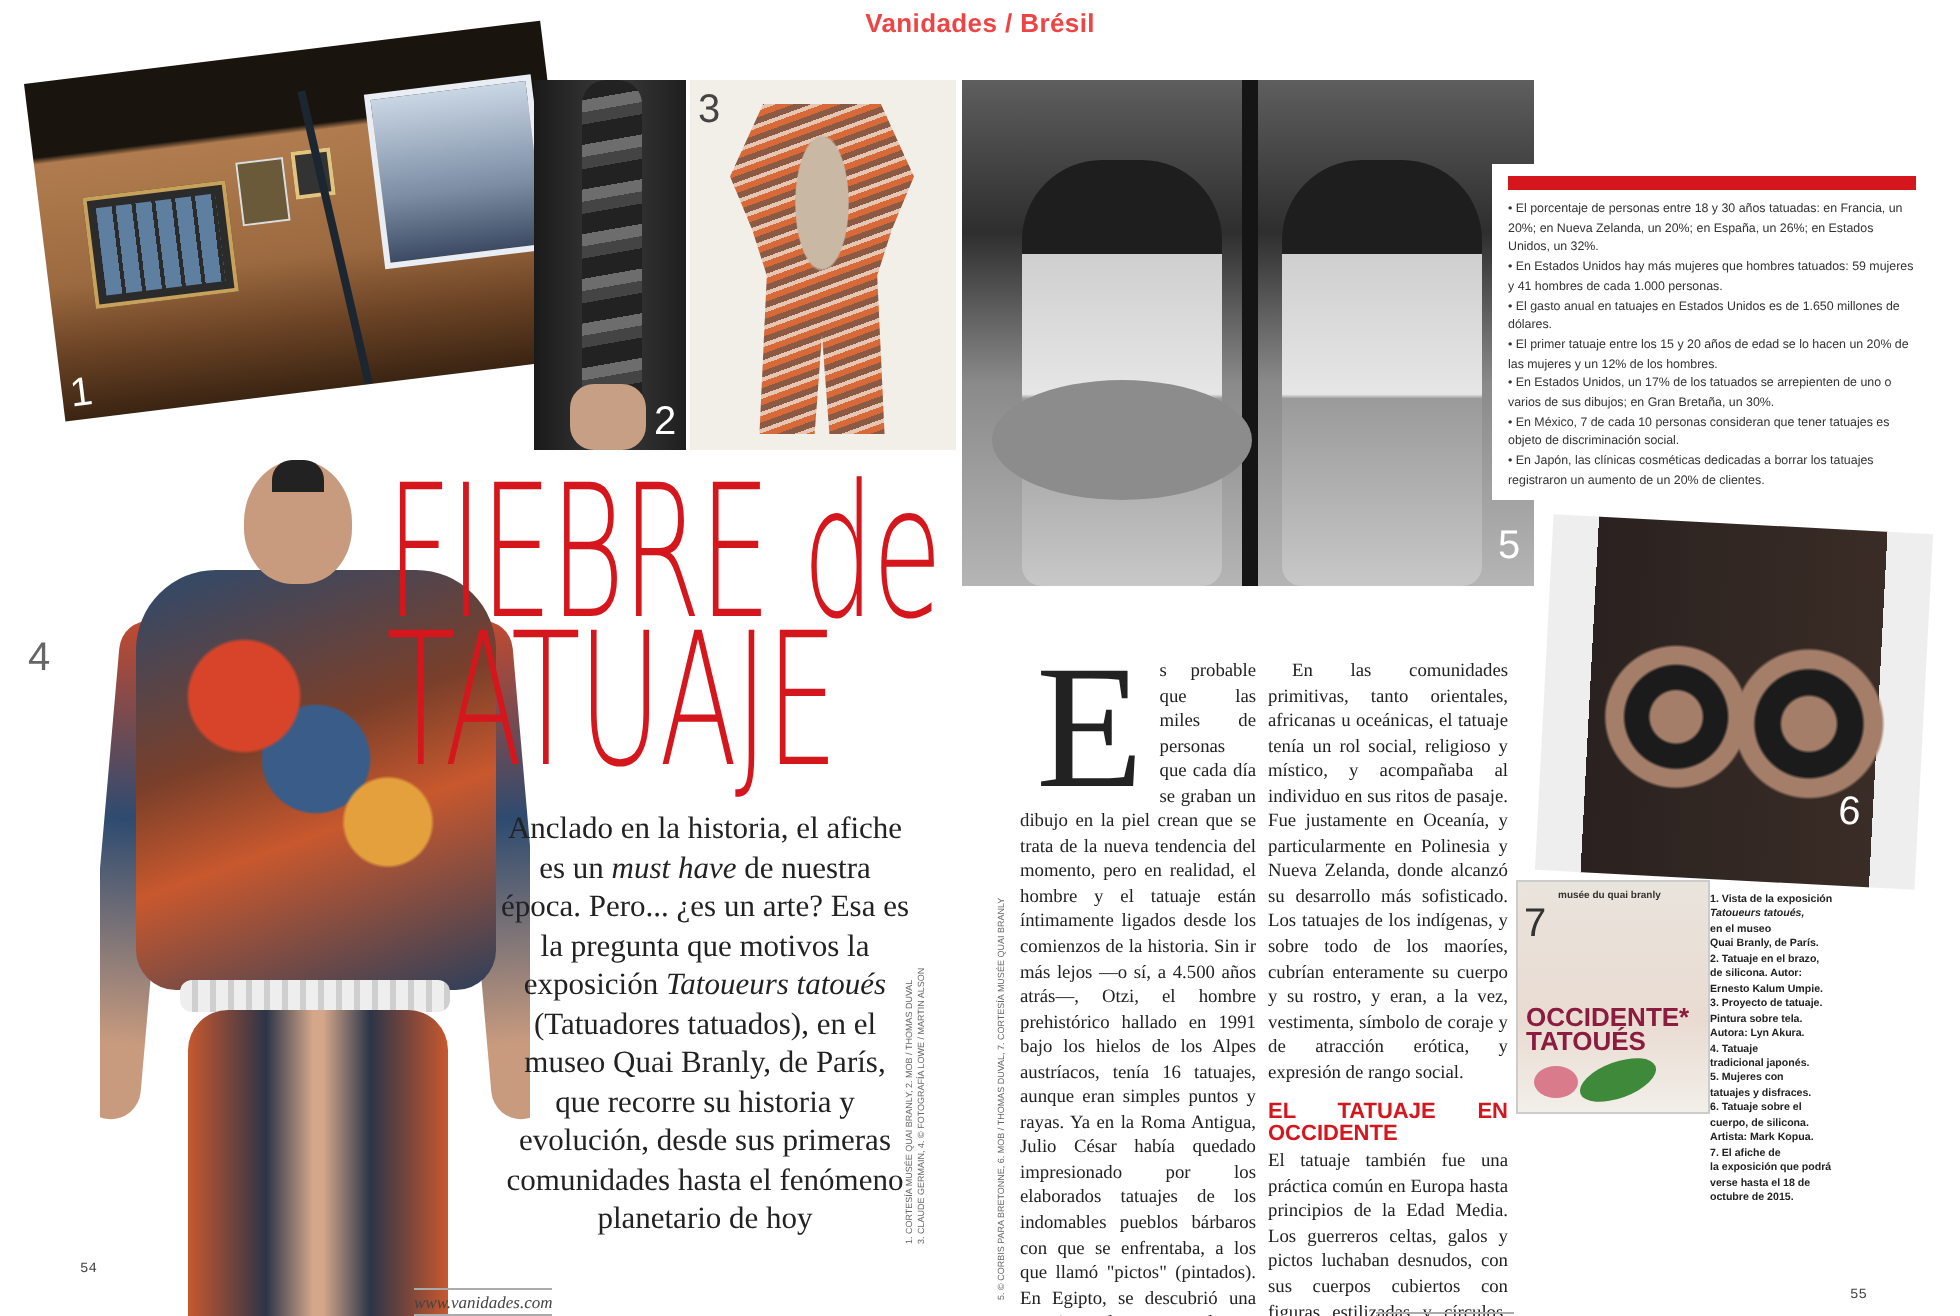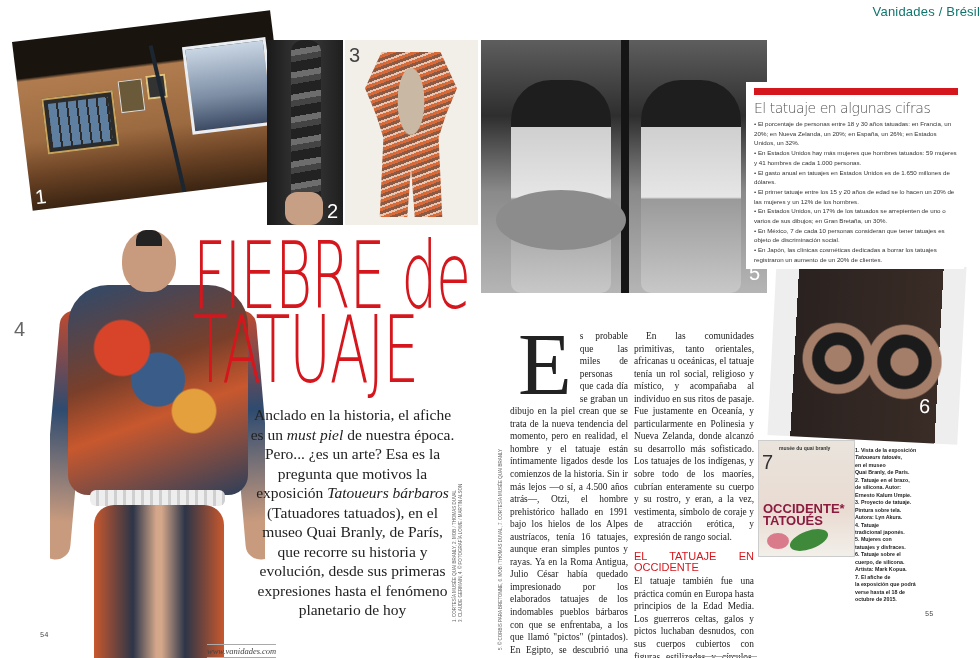--- a/index.html
+++ b/index.html
@@ -1,18 +1,18 @@
 <!DOCTYPE html>
 <html><head>
 <meta charset="utf-8">
 <style>
   html,body{margin:0;padding:0;}
   body{width:980px;height:658px;background:#fff;position:relative;overflow:hidden;font-family:"Liberation Serif",serif;color:#222;}
   .abs{position:absolute;}
-  .section-header{left:0;top:4px;width:980px;text-align:right;font-family:"Liberation Sans",sans-serif;font-weight:normal;font-size:13px;color:#0f766e;letter-spacing:0.2px;}
+  .section-header{left:0;top:4px;width:980px;text-align:center;font-family:"Liberation Sans",sans-serif;font-weight:bold;font-size:13px;color:#ef4444;letter-spacing:0.2px;}
   .photo{position:absolute;overflow:hidden;}
   .photo-num{position:absolute;font-family:"Liberation Sans",sans-serif;font-weight:100;font-size:20px;color:#fff;}
   
   .p1{left:12px;top:42px;width:260px;height:170px;transform:rotate(-7deg);transform-origin:left top;
       background:linear-gradient(180deg,#1a140f 0%,#1a140f 22%,#b07c4f 24%,#9c6a40 60%,#6b4325 80%,#3a2412 100%);}
   .p1 .frame-a{position:absolute;left:22px;top:60px;width:68px;height:52px;background:#2b2b2b;border:2px solid #c8a25a;}
   .p1 .frame-a:after{content:"";position:absolute;inset:4px;background:repeating-linear-gradient(90deg,#5f7fa0 0 8px,#2b2b2b 8px 10px);}
   .p1 .frame-b{position:absolute;left:100px;top:52px;width:22px;height:30px;background:#6a5a3a;border:1px solid #ddd;}
   .p1 .frame-c{position:absolute;left:128px;top:50px;width:16px;height:20px;background:#333;border:2px solid #e3c47f;}
   .p1 .portrait{position:absolute;left:168px;top:26px;width:78px;height:82px;background:linear-gradient(180deg,#c9d6e4,#7d8ea5 60%,#3c4b63);border:3px solid #e9eef4;}
@@ -56,21 +56,21 @@
 
   .title{left:193px;top:237px;width:290px;font-family:"DejaVu Sans",sans-serif;color:#d5161c;font-weight:100;line-height:80px;transform:scaleX(0.62);transform-origin:left top;white-space:nowrap;letter-spacing:-2px;}
   .title .l1{font-size:92px;display:block;}
   .title .l2{font-size:92px;display:block;margin-top:-6px;width:520px;}
   .dek{left:250px;top:405px;width:205px;text-align:center;font-size:15.5px;line-height:19.5px;color:#222;}
   .dek em{font-style:italic;}
   .byline{display:block;font-family:"Liberation Sans",sans-serif;font-weight:bold;font-style:italic;font-size:11px;margin-top:1px;}
   .credit-vert{font-family:"Liberation Sans",sans-serif;font-size:4.5px;color:#666;transform:rotate(-90deg);transform-origin:left top;white-space:nowrap;line-height:6px;}
   .body-col{font-size:9.4px;line-height:12.55px;text-align:justify;color:#222;}
   .dropcap{float:left;font-size:88px;line-height:66px;margin:2px 8px 0 8px;font-family:"Liberation Serif",serif;}
-  .subhead{font-family:"Liberation Sans",sans-serif;font-weight:normal;color:#d5161c;font-size:11px;line-height:11px;margin:8px 0 2px;}
+  .subhead{font-family:"Liberation Sans",sans-serif;font-weight:bold;color:#d5161c;font-size:11px;line-height:11px;margin:8px 0 2px;}
   .indent{text-indent:12px;}
   .stats{left:746px;top:82px;width:204px;background:#fff;padding:6px 6px 4px 8px;}
   .stats .redbar{height:7px;background:#d5161c;margin-bottom:5px;}
   .stats h3{margin:0 0 3px;font-family:"DejaVu Sans",sans-serif;font-weight:100;font-size:14px;color:#555;letter-spacing:-0.5px;}
   .stats p{margin:0;font-family:"Liberation Sans",sans-serif;font-size:6.2px;line-height:9.7px;color:#333;}
   .captions{left:855px;top:447px;width:90px;font-family:"Liberation Sans",sans-serif;font-size:5.3px;font-weight:bold;line-height:7.45px;color:#222;}
   .folio{font-family:Liberation Mono, monospace;font-size:7px;color:#444;}
   .url{font-family:"Liberation Serif",serif;font-style:italic;font-size:8.5px;color:#444;border-top:1px solid #aaa;border-bottom:1px solid #aaa;padding:1px 0;margin-top:16px;}
 </style>
 </head>
@@ -116,37 +116,36 @@
   <div class="bow"></div>
   <span class="photo-num" style="left:268px;top:222px;">5</span>
 </div>
 
 <div class="photo p6">
   <span class="photo-num" style="left:150px;top:130px;">6</span>
 </div>
 
 <div class="abs stats">
   <div class="redbar"></div>
-  <h3>El tatuaje en algunas cifras</h3>
   <p>• El porcentaje de personas entre 18 y 30 años tatuadas: en Francia, un 20%; en Nueva Zelanda, un 20%; en España, un 26%; en Estados Unidos, un 32%.</p>
   <p>• En Estados Unidos hay más mujeres que hombres tatuados: 59 mujeres y 41 hombres de cada 1.000 personas.</p>
   <p>• El gasto anual en tatuajes en Estados Unidos es de 1.650 millones de dólares.</p>
   <p>• El primer tatuaje entre los 15 y 20 años de edad se lo hacen un 20% de las mujeres y un 12% de los hombres.</p>
   <p>• En Estados Unidos, un 17% de los tatuados se arrepienten de uno o varios de sus dibujos; en Gran Bretaña, un 30%.</p>
   <p>• En México, 7 de cada 10 personas consideran que tener tatuajes es objeto de discriminación social.</p>
   <p>• En Japón, las clínicas cosméticas dedicadas a borrar los tatuajes registraron un aumento de un 20% de clientes.</p>
 </div>
 
 <div class="abs title">
   <span class="l1">FIEBRE de</span>
   <span class="l2">TATUAJE</span>
 </div>
 
 <div class="abs dek">
-  <span>Anclado en la historia, el afiche es un </span><em>must piel</em><span> de nuestra época. Pero... ¿es un arte? Esa es la pregunta que motivos la exposición </span><em>Tatoueurs bárbaros</em><span> (Tatuadores tatuados), en el museo Quai Branly, de París, que recorre su historia y evolución, desde sus primeras expresiones hasta el fenómeno planetario de hoy</span>
+  <span>Anclado en la historia, el afiche es un </span><em>must have</em><span> de nuestra época. Pero... ¿es un arte? Esa es la pregunta que motivos la exposición </span><em>Tatoueurs tatoués</em><span> (Tatuadores tatuados), en el museo Quai Branly, de París, que recorre su historia y evolución, desde sus primeras comunidades hasta el fenómeno planetario de hoy</span>
 </div>
 
 <div class="abs credit-vert" style="left:452px;top:622px;">
   <div>1. CORTESÍA MUSÉE QUAI BRANLY, 2. MOB / THOMAS DUVAL</div>
   <div>3. CLAUDE GERMAIN, 4. © FOTOGRAFÍA LOWE / MARTIN ALSON</div>
 </div>
 <div class="abs credit-vert" style="left:498px;top:650px;">5. © CORBIS PARA BRETONNE, 6. MOB / THOMAS DUVAL, 7. CORTESÍA MUSÉE QUAI BRANLY</div>
 
 <div class="abs body-col" style="left:510px;top:330px;width:118px;">
   <span class="dropcap">E</span><span>s probable que las miles de personas que cada día se graban un dibujo en la piel crean que se trata de la nueva tendencia del momento, pero en realidad, el hombre y el tatuaje están íntimamente ligados desde los comienzos de la historia. Sin ir más lejos —o sí, a 4.500 años atrás—, Otzi, el hombre prehistórico hallado en 1991 bajo los hielos de los Alpes austríacos, tenía 16 tatuajes, aunque eran simples puntos y rayas. Ya en la Roma Antigua, Julio César había quedado impresionado por los elaborados tatuajes de los indomables pueblos bárbaros con que se enfrentaba, a los que llamó "pictos" (pintados). En Egipto, se descubrió una momia totalmente tatuada con motivos decorativos. En Japón, el tatuaje es una tradición que tuvo su apogeo en el siglo XVIII, pero fue prohibido en el XIX (practicado en secreto quedó asociado con los temibles delincuentes yakuzas) y fue redescubierto por los viajeros extranjeros. James Cook, el más célebre explorador del siglo XVIII, trajo dibujos de las espectaculares decoraciones corporales de los habitantes de la Polinesia (su nombre tatau dio origen a la palabra tatuaje), que apasionaron a los círculos científicos y a la sociedad en general.</span>
@@ -189,13 +188,13 @@
   <div>Artista: Mark Kopua.</div>
   <div>7. El afiche de</div>
   <div>la exposición que podrá</div>
   <div>verse hasta el 18 de</div>
   <div>octubre de 2015.</div>
 </div>
 
 <div class="abs folio" style="left:40px;top:631px;">54</div>
 <div class="abs url" style="left:207px;top:628px;">www.vanidades.com</div>
 <div class="abs url" style="left:688px;top:640px;">www.vanidades.com</div>
-<div class="abs folio" style="left:925px;top:610px;">55</div>
+<div class="abs folio" style="left:925px;top:644px;">55</div>
 
 </body></html>

